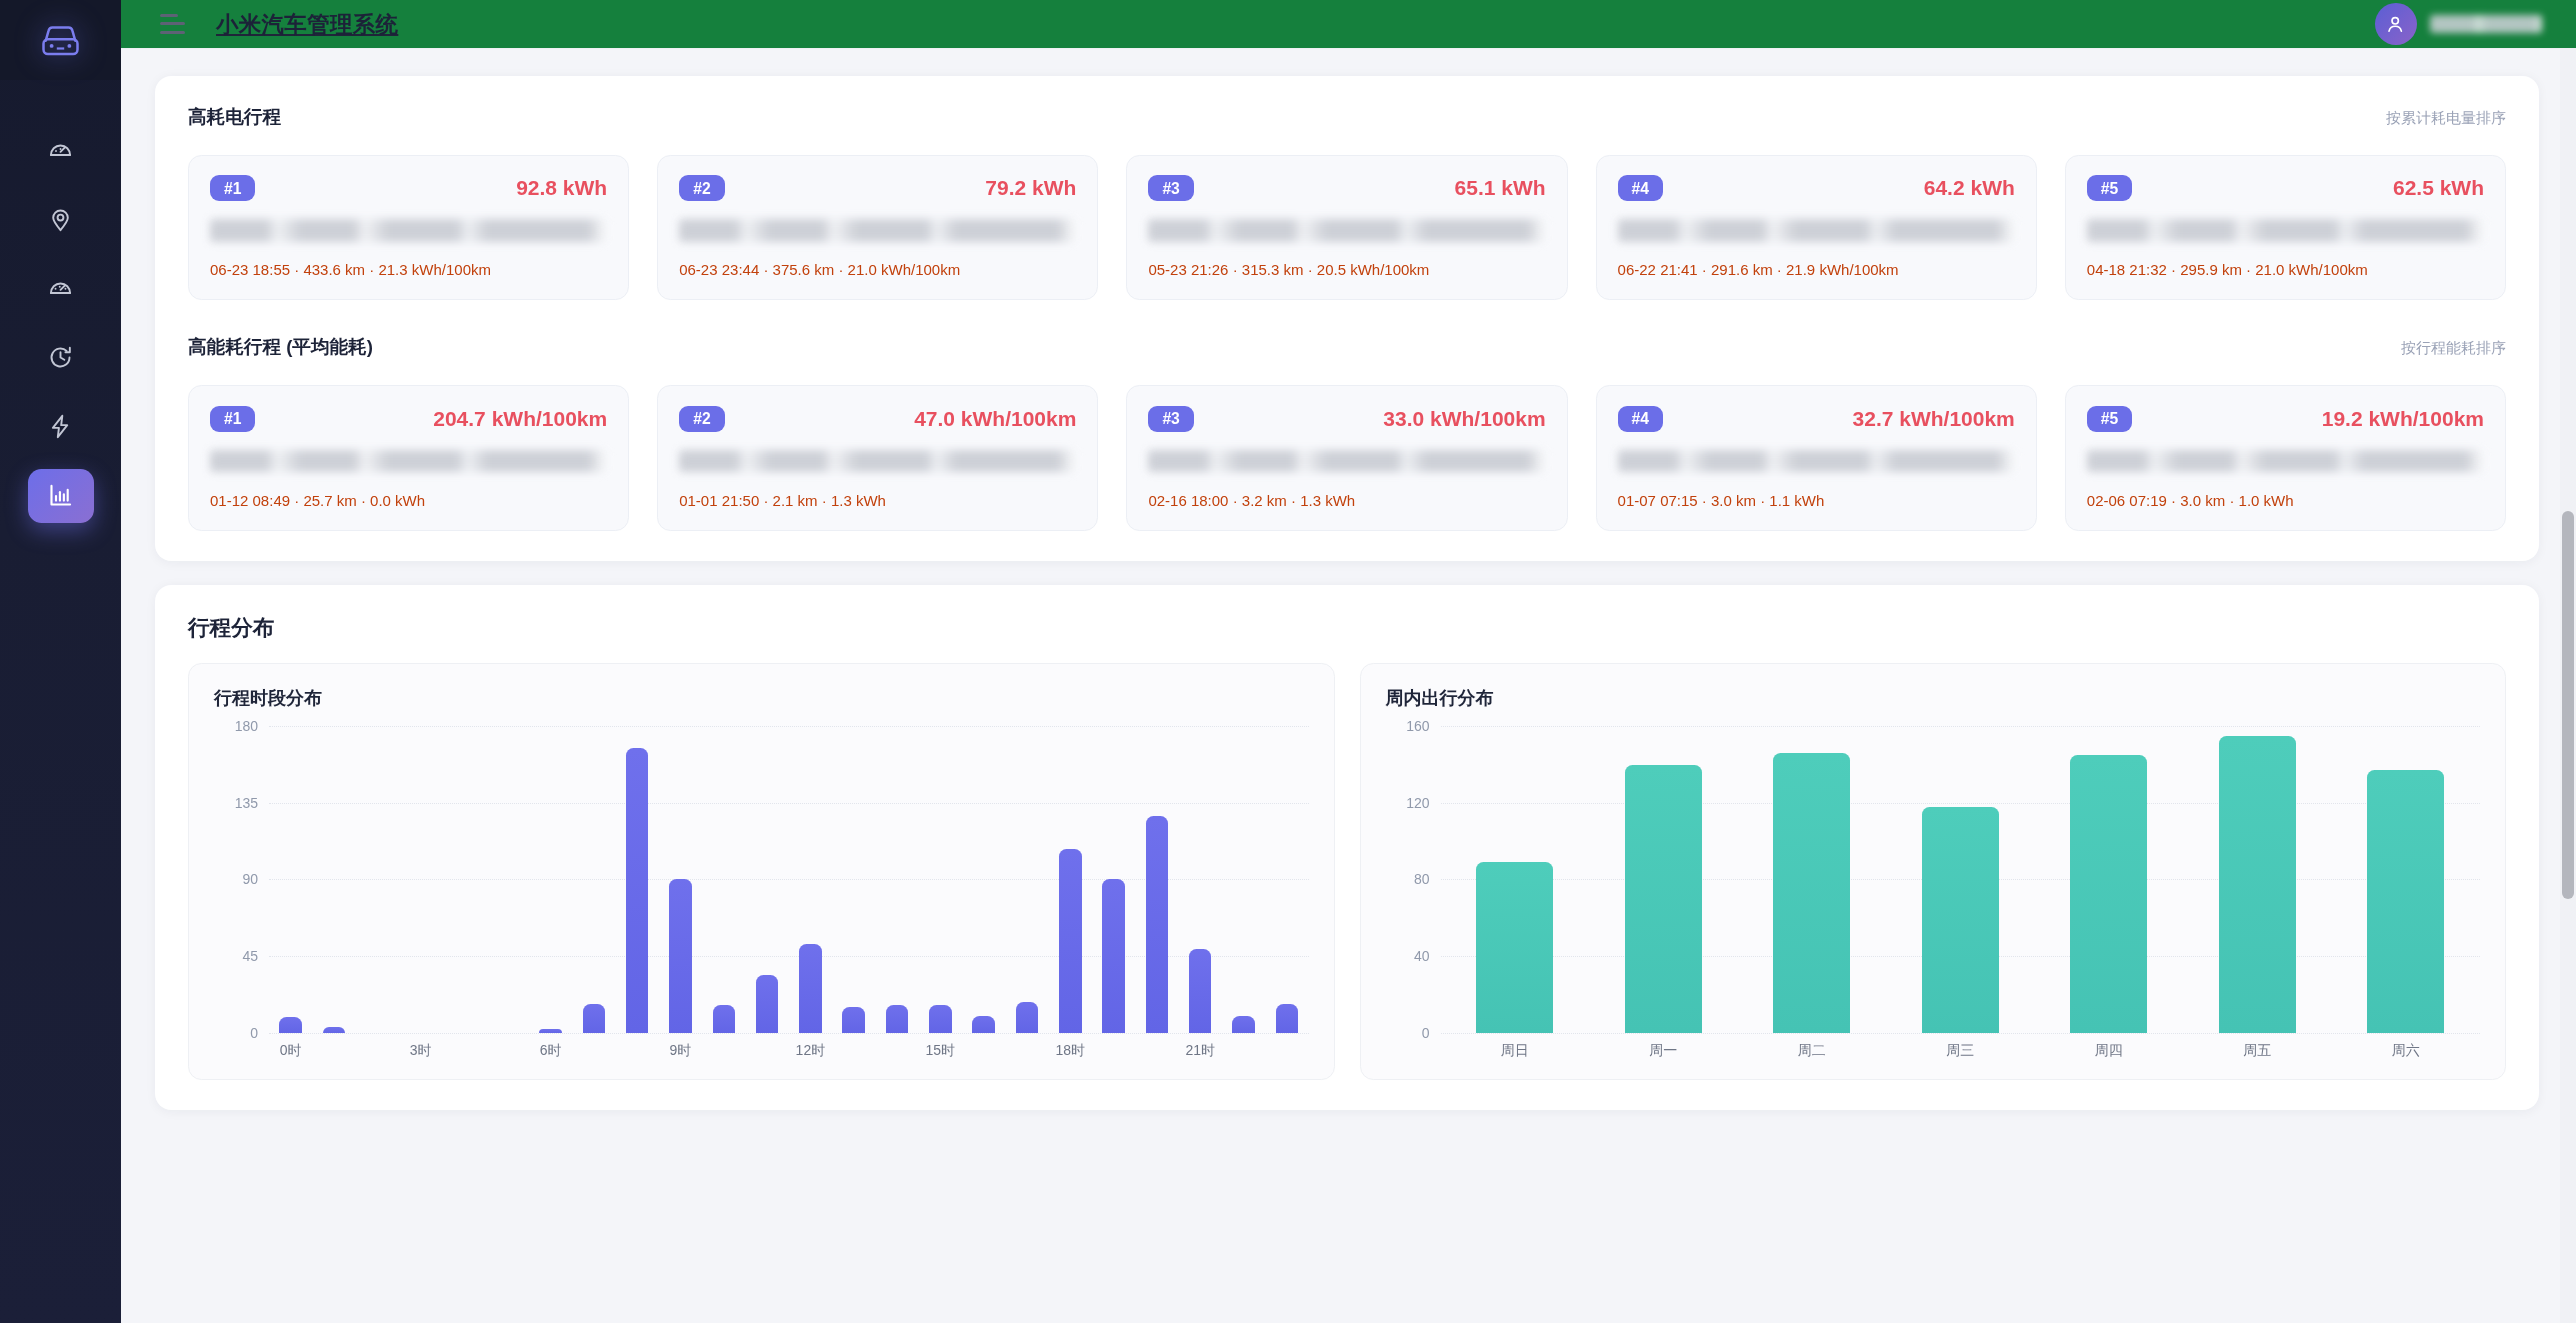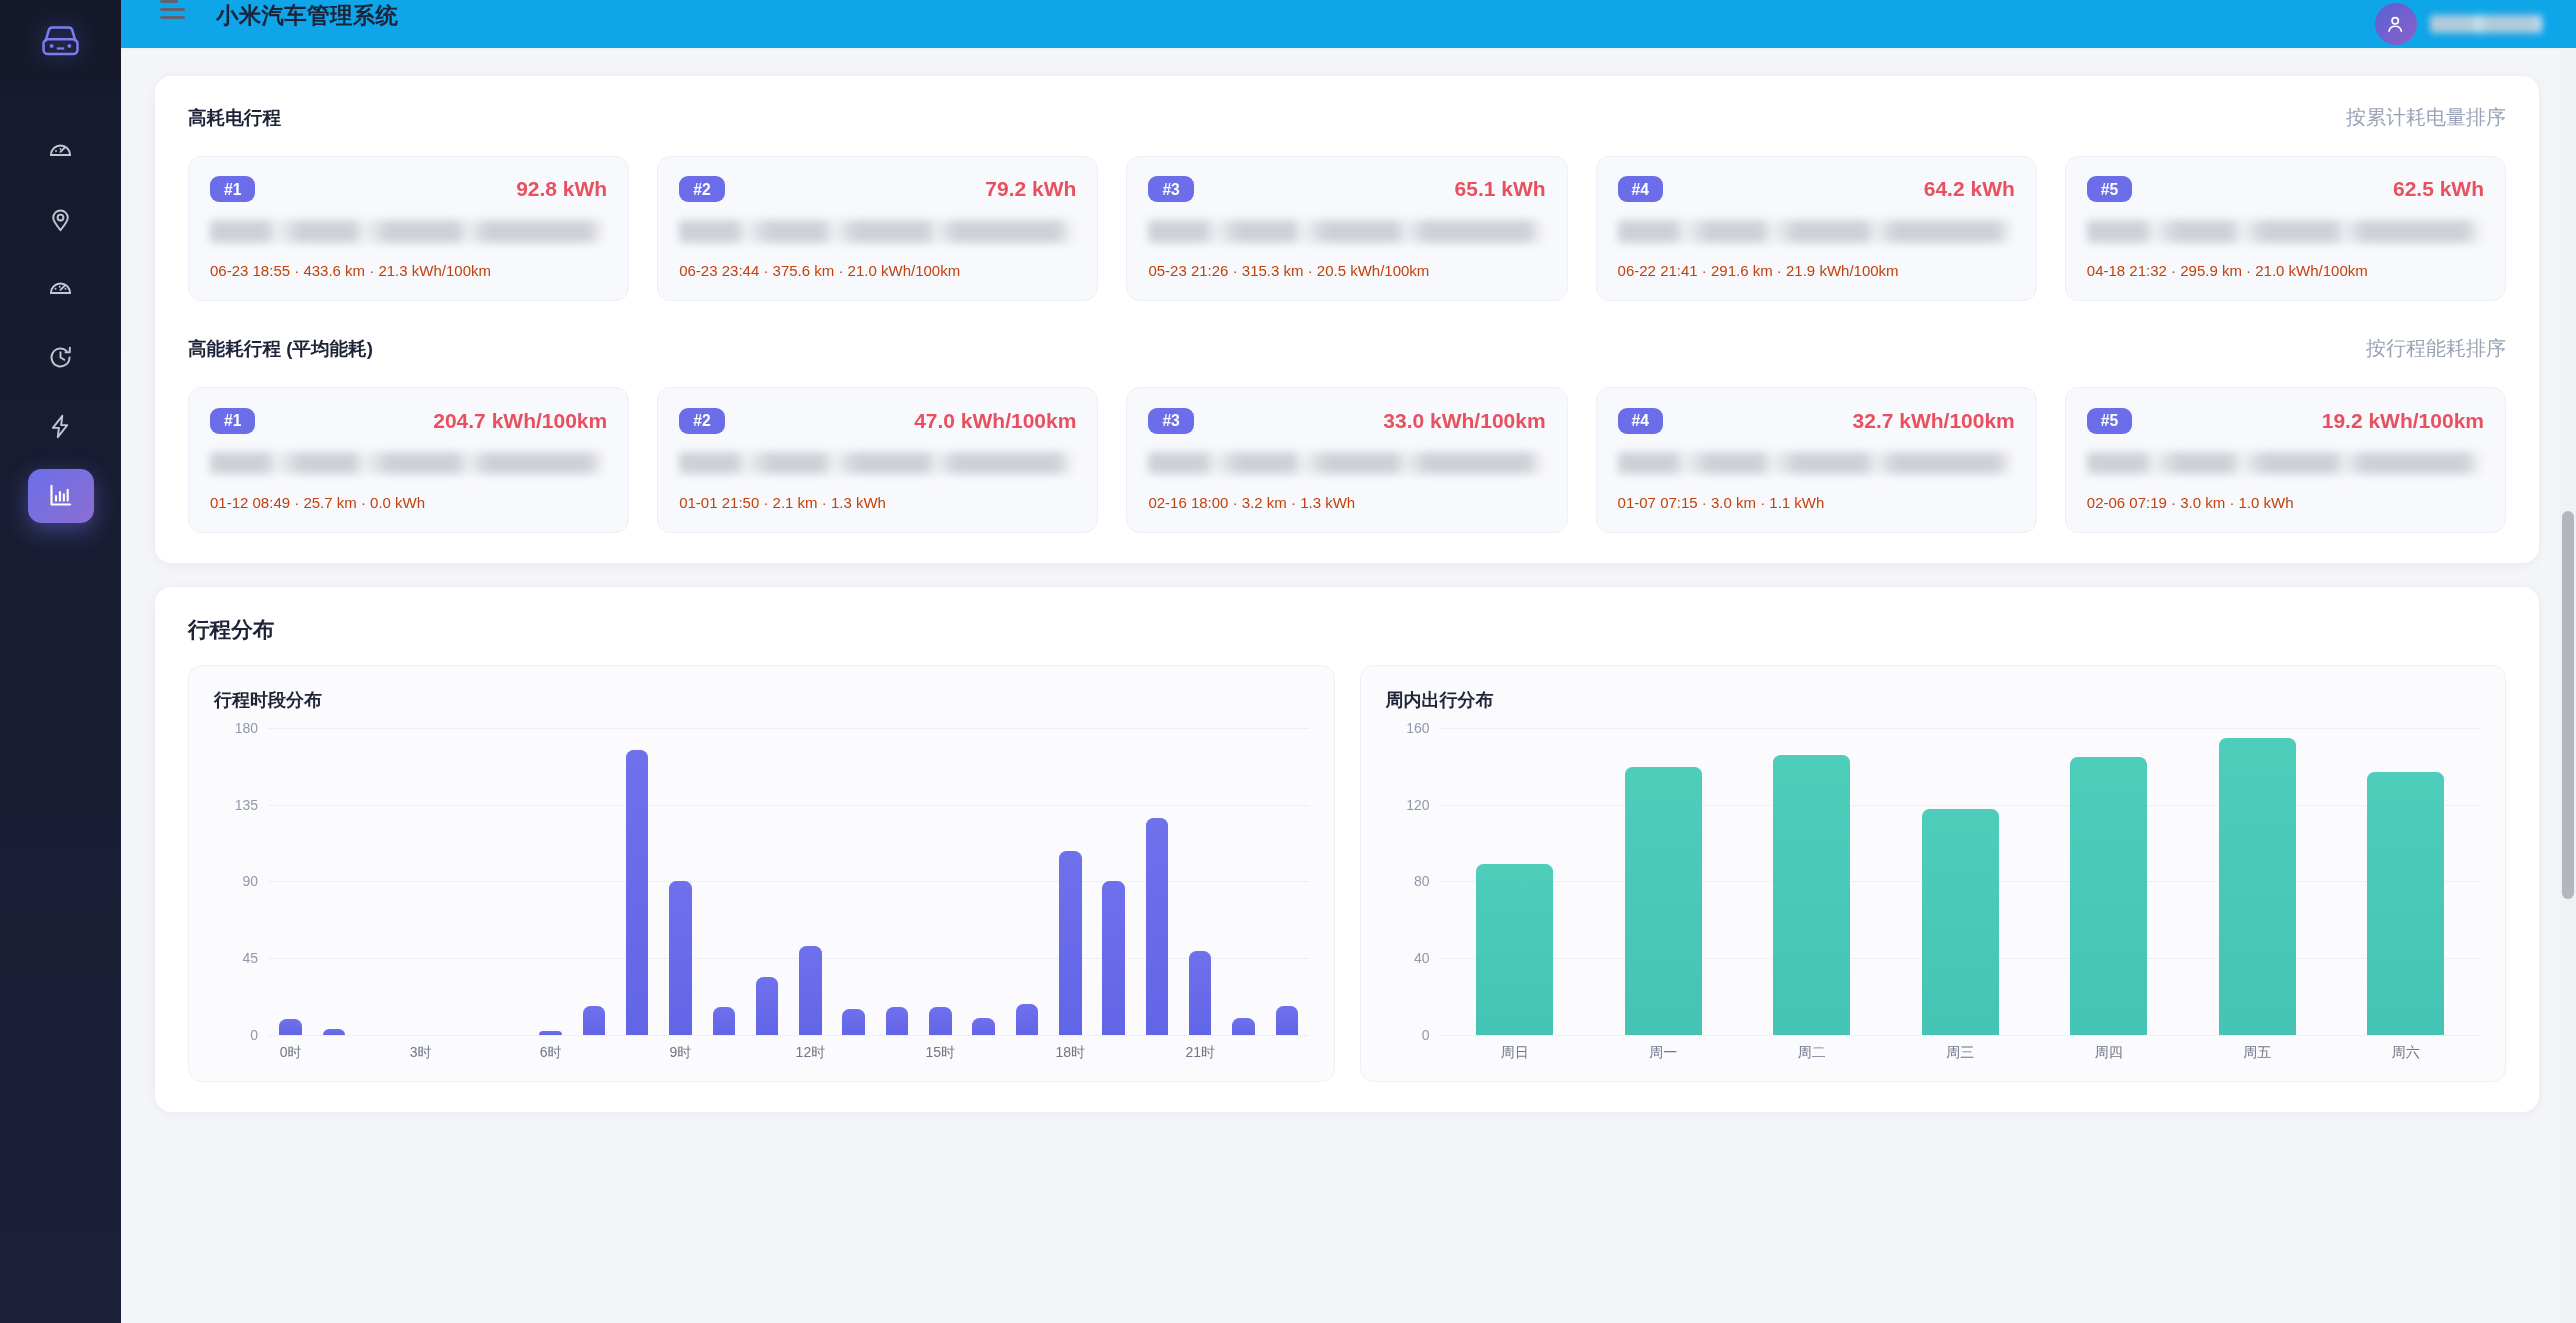--- a/index.html
+++ b/index.html
@@ -36,24 +36,25 @@
   .nav-item.active {
     background:linear-gradient(135deg,#6d6ee9 0%,#8a6fd2 100%);
     box-shadow:0 7.5px 22.4px rgba(109,110,233,.45);
   }
 
   
   .main { flex:1; height:1324px; display:flex; flex-direction:column; position:relative; }
 
   .topbar {
     height:49px; flex:0 0 49px;
-    background:#0ea5e9;
-    display:flex; 
+    background:#15803d;
+    display:flex; align-items:center;
     padding:0 34px 0 39px;
     border-bottom:0.7px solid #eef0f4;
+    text-decoration:underline;
   }
   .hamburger { width:25px; height:19.4px; display:flex; flex-direction:column; justify-content:space-between; cursor:pointer; }
   .hamburger i { display:block; height:3px; background:#5d6275; border-radius:1.5px; }
   .hamburger i:nth-child(1){ width:18px; }
   .hamburger i:nth-child(2){ width:25px; }
   .hamburger i:nth-child(3){ width:25px; }
   .apptitle { font-size:22.4px; font-weight:700; color:#1c2238; margin-left:31px; letter-spacing:0.4px; }
   .topright { margin-left:auto; display:flex; align-items:center; gap:13.4px; }
   .avatar {
     width:42px; height:42px; border-radius:50%;
@@ -72,21 +73,21 @@
   
   .panel {
     background:#ffffff; border-radius:16.4px;
     box-shadow:0 1.5px 10.4px rgba(27,33,64,.05);
     padding:28px 33px 30px 33px;
   }
   .panel + .panel { margin-top:24px; }
 
   .sec-head { display:flex; align-items:baseline; margin-bottom:25px; }
   .sec-title { font-size:18.6px; font-weight:700; color:#1d2338; }
-  .sec-sub { margin-left:auto; font-size:20px; color:#9aa2b6; font-weight:400; }
+  .sec-sub { margin-left:auto; font-size:15px; color:#9aa2b6; font-weight:400; }
 
   .sec-block + .sec-block { margin-top:34px; }
 
   .cards { display:grid; grid-template-columns:repeat(5,1fr); gap:28px; }
   .card {
     background:#f8f9fc; border:0.7px solid #eceff5; border-radius:13.4px;
     padding:19.4px 21px 21px 21px;
   }
   .card-top { display:flex; align-items:center; }
   .rank {

